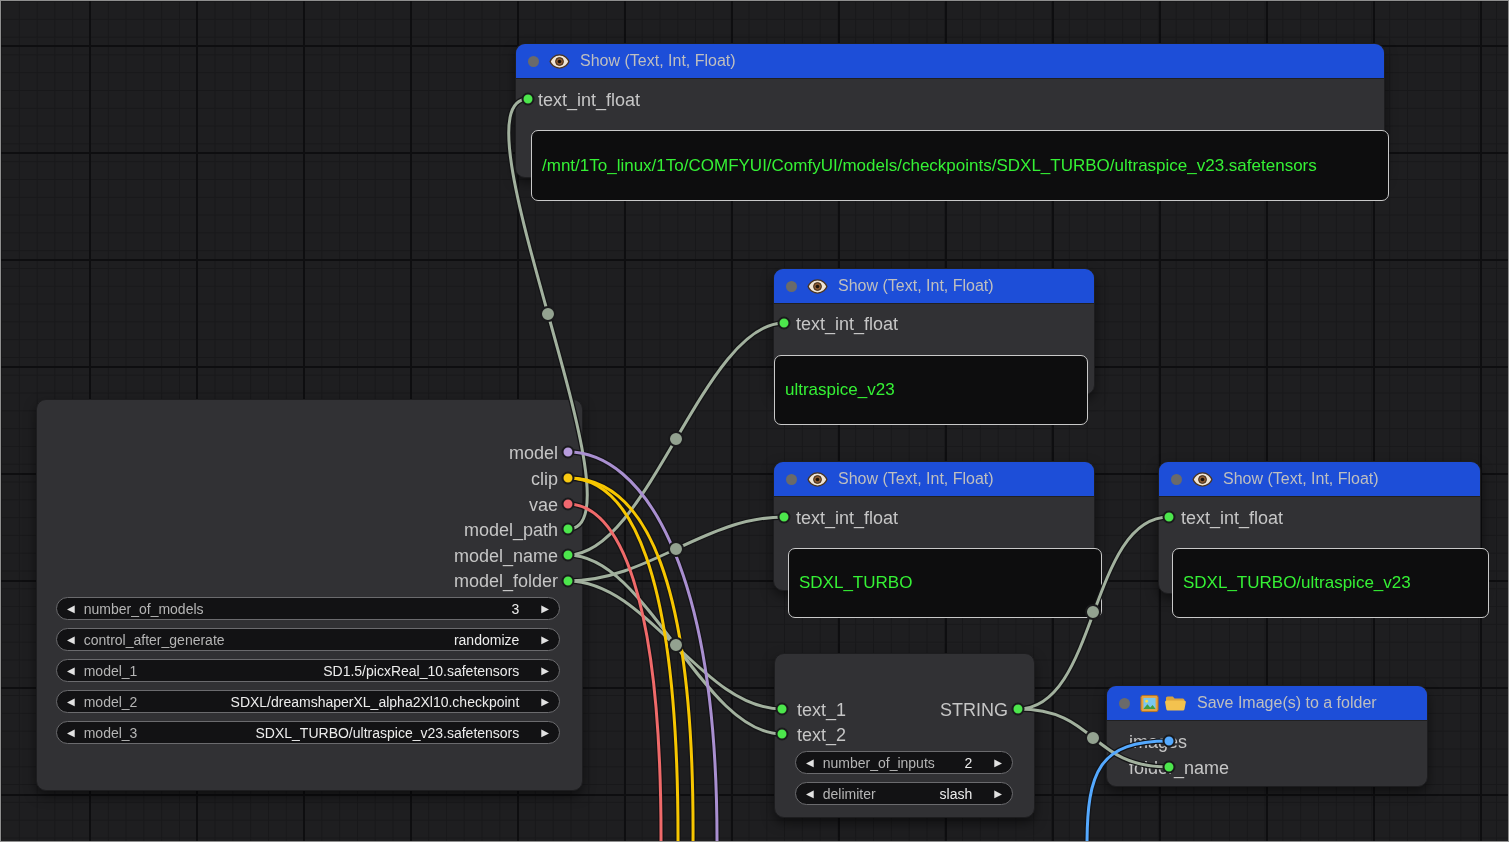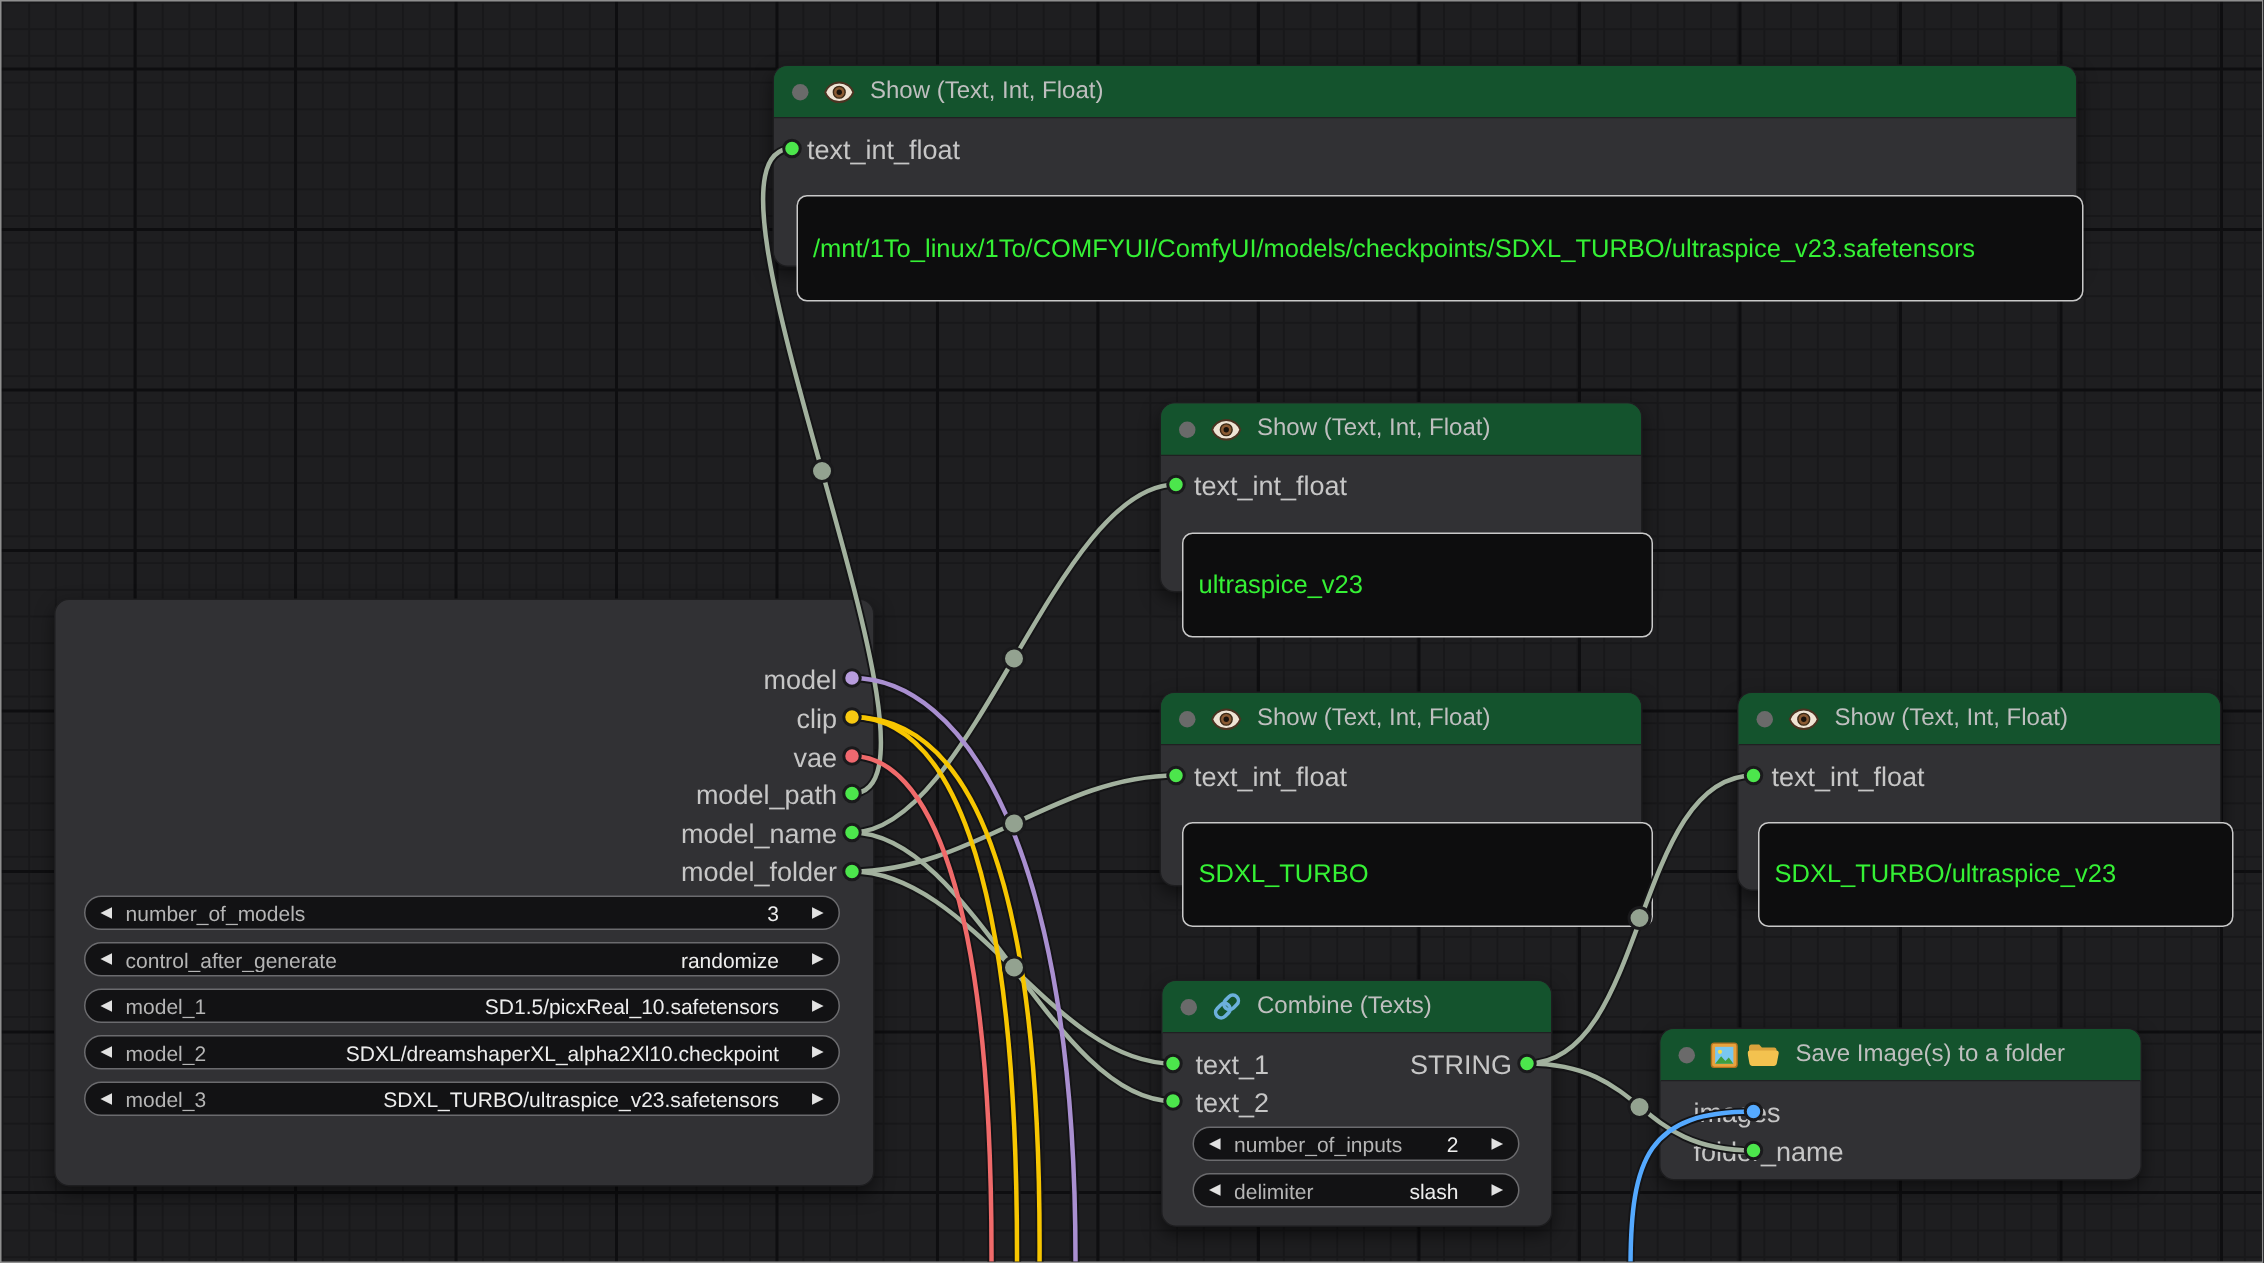--- a/index.html
+++ b/index.html
@@ -15,21 +15,21 @@
     background-size:107px 107px,107px 107px,17.8px 17.8px,17.8px 17.8px;
     background-position:88px 44px,88px 44px,0 0,0 0;
     font-family:"Liberation Sans",sans-serif;
   }
   .node{
     position:absolute;background:#313134;border:1px solid #1d1d1f;border-radius:10px;
     box-shadow:0 5px 12px rgba(0,0,0,.5);z-index:1;
   }
   .nhead{
     height:34px;display:flex;align-items:center;gap:10px;padding:0 12px;
-    background:#14532d;border-bottom:1px solid #202022;border-radius:9px 9px 0 0;
+    background:#1d4ed8;border-bottom:1px solid #202022;border-radius:9px 9px 0 0;
   }
   .collapse-dot{width:11px;height:11px;border-radius:50%;background:#6a6a6a;flex:0 0 auto;}
   .nicon{display:flex;align-items:center;flex:0 0 auto;}
   .ntitle{color:#bfbfbf;font-size:16px;white-space:nowrap;}
   .plabel{position:absolute;color:#c6c6c6;font-size:18px;line-height:20px;white-space:nowrap;}
   .plabel.in{left:22px;}
   .plabel.out{right:24px;text-align:right;}
   .valuebox{
     position:absolute;background:#0d0d0e;border:1px solid #c9c9c9;border-radius:7px;
     display:flex;align-items:center;padding:16px 10px;overflow:hidden;
@@ -78,21 +78,21 @@
       <span class="nicon">
         <svg width="21" height="15" viewBox="0 0 22 16">
             <path d="M11 1C5.5 1 1.8 5.2 1 8c.8 2.8 4.5 7 10 7s9.2-4.2 10-7C20.2 5.2 16.5 1 11 1z" fill="#efe4d4" stroke="#4a3422" stroke-width="1.4"></path>
             <circle cx="11" cy="8" r="4.2" fill="#8a5a33" stroke="#3c2a16"></circle>
             <circle cx="11" cy="8" r="1.9" fill="#1a120a"></circle>
           </svg>
       </span>
       <span class="ntitle">Show (Text, Int, Float)</span>
     </div>
     <span class="plabel in" style="top:45px;">text_int_float</span>
-    <div class="valuebox" style="left:14px;top:86px;width:292px;height:36px;">
+    <div class="valuebox" style="left:0;top:86px;width:292px;height:36px;">
       <span>ultraspice_v23</span>
     </div>
   </div>
 
   <div class="node" style="left:772px;top:460px;width:320px;height:128px;">
     <div class="nhead">
       <span class="collapse-dot"></span>
       <span class="nicon">
         <svg width="21" height="15" viewBox="0 0 22 16">
             <path d="M11 1C5.5 1 1.8 5.2 1 8c.8 2.8 4.5 7 10 7s9.2-4.2 10-7C20.2 5.2 16.5 1 11 1z" fill="#efe4d4" stroke="#4a3422" stroke-width="1.4"></path>
@@ -160,32 +160,20 @@
     </div>
     <div class="pill" style="left:19px;top:321px;width:504px;">
       <span class="arr">◀</span>
       <span class="wlabel">model_3</span>
       <span class="wvalue">SDXL_TURBO/ultraspice_v23.safetensors</span>
       <span class="arr">▶</span>
     </div>
   </div>
 
   <div class="node" style="left:773px;top:652px;width:259px;height:163px;">
-    <div class="nhead">
-      <span class="collapse-dot"></span>
-      <span class="nicon">
-        <svg width="20" height="20" viewBox="0 0 20 20">
-            <g transform="rotate(-45 10 10)" fill="none" stroke="#6cb0dc" stroke-width="2.4">
-              <rect x="0.8" y="6.3" width="10.6" height="7.4" rx="3.7"></rect>
-              <rect x="8.6" y="6.3" width="10.6" height="7.4" rx="3.7"></rect>
-            </g>
-          </svg>
-      </span>
-      <span class="ntitle">Combine (Texts)</span>
-    </div>
     <span class="plabel in" style="top:46px;">text_1</span>
     <span class="plabel in" style="top:71px;">text_2</span>
     <span class="plabel out" style="top:46px;right:26px;">STRING</span>
     <div class="pill" style="left:20px;top:97px;width:218px;">
       <span class="arr">◀</span>
       <span class="wlabel">number_of_inputs</span>
       <span class="wvalue">2</span>
       <span class="arr">▶</span>
     </div>
     <div class="pill" style="left:20px;top:128px;width:218px;">

